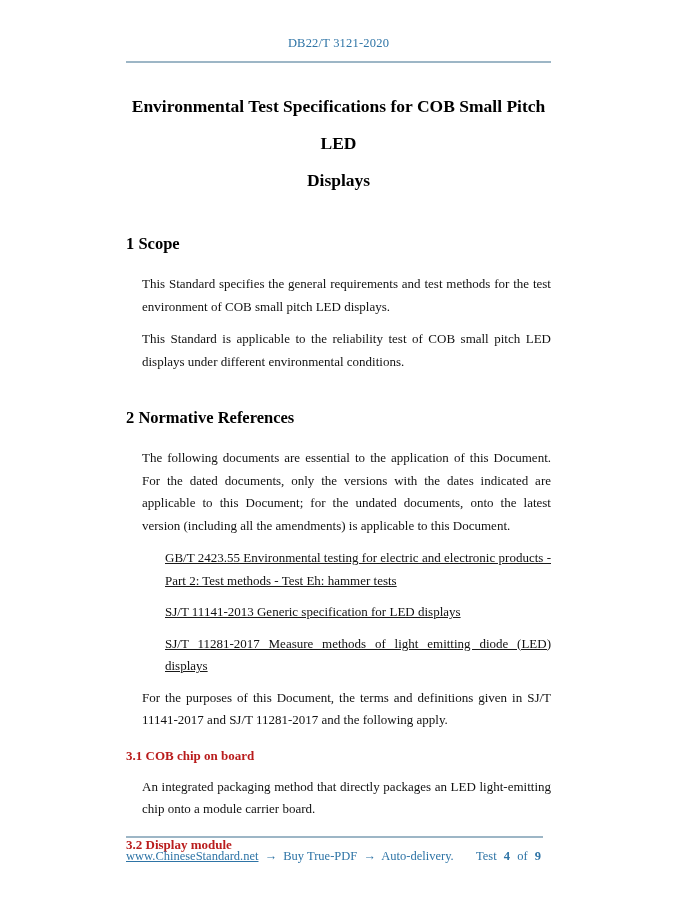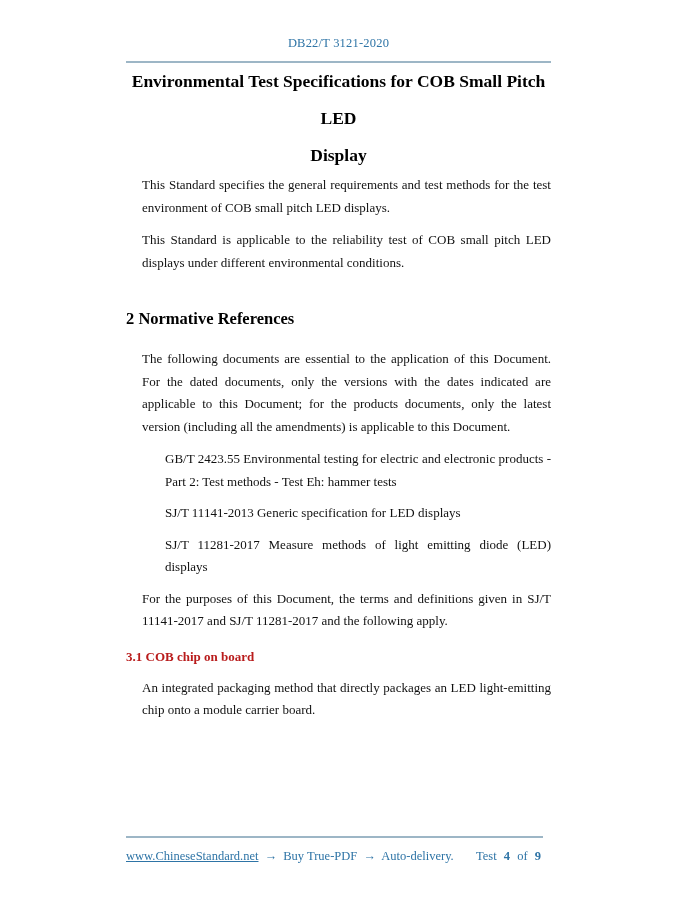--- a/index.html
+++ b/index.html
@@ -20,40 +20,41 @@
     text-align: center;
     font-size: 12.5px;
     color: #2e74a6;
     letter-spacing: 0.2px;
   }
   .header-rule {
     margin-top: 10px;
     border-bottom: 2px solid #9db6c6;
   }
   .doc-title {
+    margin-top: 25px;
     text-align: center;
     font-size: 17.5px;
     font-weight: bold;
     line-height: 37px;
     color: #000000;
   }
   h2.section-heading {
     font-size: 16.5px;
     font-weight: bold;
     color: #000000;
     margin: 35px 0 19px 0;
   }
   p.body-para {
     font-size: 13px;
     line-height: 22.5px;
     text-align: justify;
     margin: 0 0 10px 16px;
     color: #111111;
   }
-  .ref-list { padding-left: 23px; }
+  .ref-list { padding-left: 23px; text-decoration: underline; }
   .ref-list p.body-para { margin-bottom: 9px; }
   h3.term-heading {
     font-size: 13px;
     font-weight: bold;
     color: #b91c1c;
     margin: 16px 0 12px 0;
   }
   .doc-footer {
     position: absolute;
     left: 126px;
@@ -80,37 +81,39 @@
 <body>
 
 <div class="page">
   <div class="content">
 
     <div class="doc-header">DB22/T 3121-2020</div>
     <div class="header-rule"></div>
 
     <div class="doc-title">
       <span>Environmental Test Specifications for COB Small Pitch LED</span><br>
-      <span>Display</span>
+      <span>Displays</span>
     </div>
 
+    <h2 class="section-heading">1 Scope</h2>
     <p class="body-para">This Standard specifies the general requirements and test methods for the test environment of COB small pitch LED displays.</p>
     <p class="body-para">This Standard is applicable to the reliability test of COB small pitch LED displays under different environmental conditions.</p>
 
     <h2 class="section-heading">2 Normative References</h2>
-    <p class="body-para">The following documents are essential to the application of this Document. For the dated documents, only the versions with the dates indicated are applicable to this Document; for the products documents, only the latest version (including all the amendments) is applicable to this Document.</p>
+    <p class="body-para">The following documents are essential to the application of this Document. For the dated documents, only the versions with the dates indicated are applicable to this Document; for the undated documents, onto the latest version (including all the amendments) is applicable to this Document.</p>
     <div class="ref-list">
       <p class="body-para">GB/T 2423.55 Environmental testing for electric and electronic products - Part 2: Test methods - Test Eh: hammer tests</p>
       <p class="body-para">SJ/T 11141-2013 Generic specification for LED displays</p>
       <p class="body-para">SJ/T 11281-2017 Measure methods of light emitting diode (LED) displays</p>
     </div>
 
     <p class="body-para">For the purposes of this Document, the terms and definitions given in SJ/T 11141-2017 and SJ/T 11281-2017 and the following apply.</p>
     <h3 class="term-heading">3.1 COB chip on board</h3>
     <p class="body-para">An integrated packaging method that directly packages an LED light-emitting chip onto a module carrier board.</p>
+    <h3 class="term-heading">3.2 Display module</h3>
 
   </div>
 
   <div class="doc-footer">
     <div class="footer-left">
       <a class="footer-link">www.ChineseStandard.net</a>
       <span class="arrow-glyph">→</span>
       <span>Buy True-PDF</span>
       <span class="arrow-glyph">→</span>
       <span>Auto-delivery.</span>

